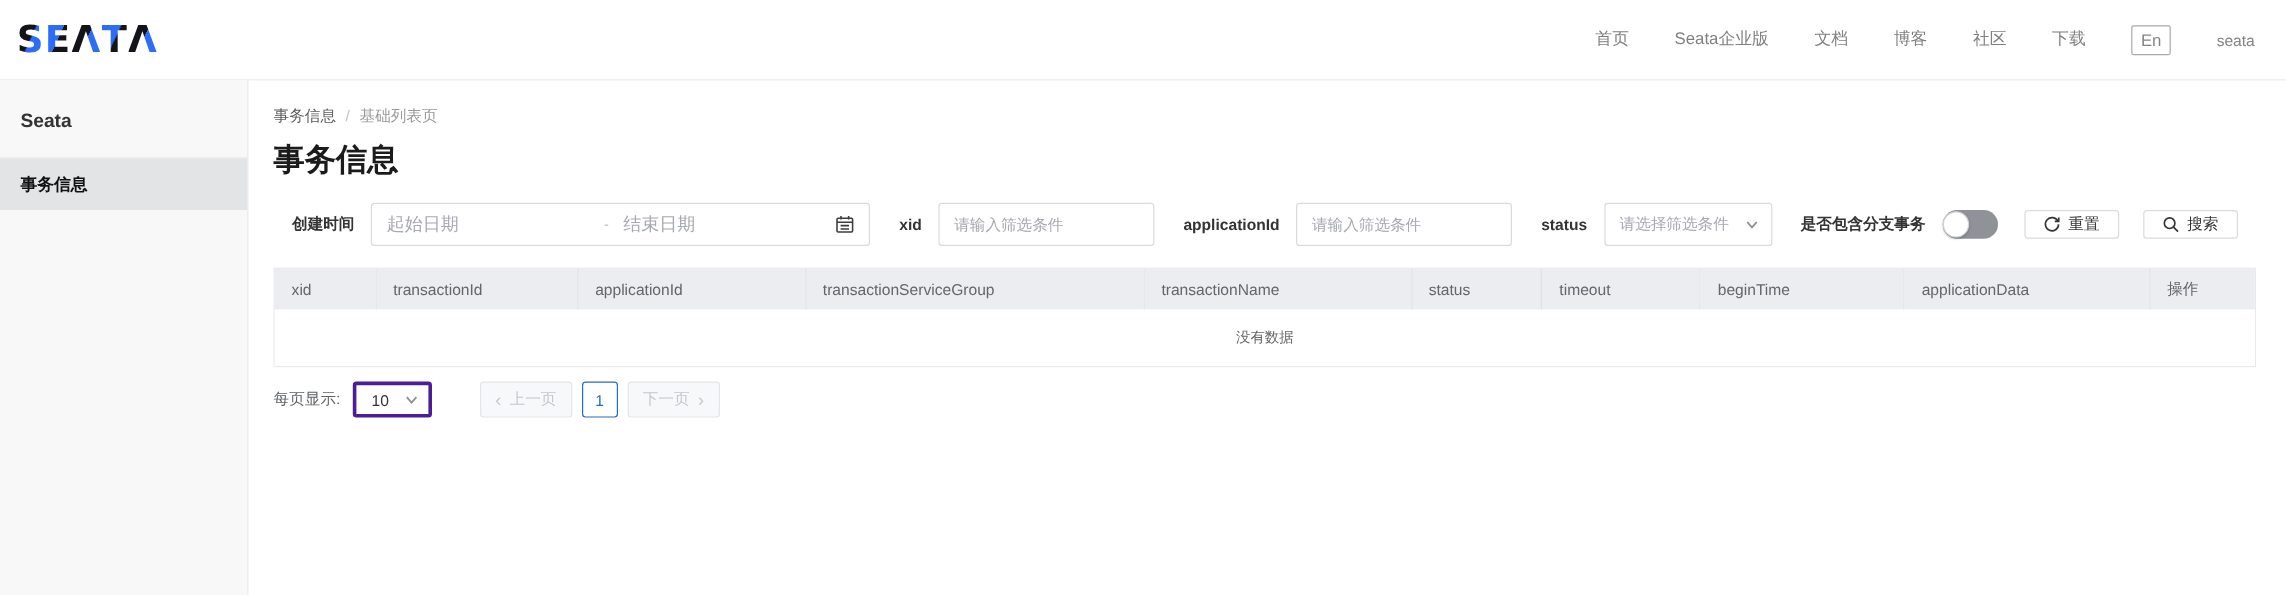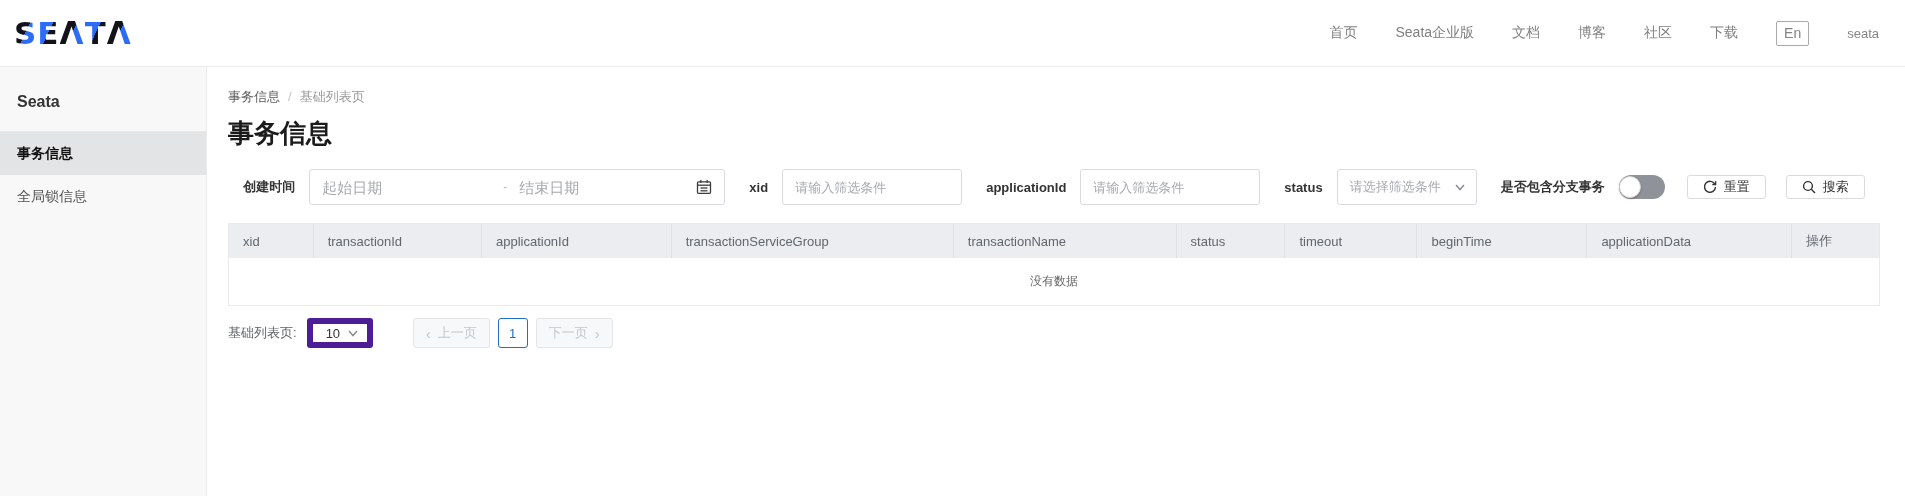--- a/index.html
+++ b/index.html
@@ -74,21 +74,21 @@
   table { width:100%; border-collapse:collapse; table-layout:fixed; }
   thead th { background:#ebedf0; height:34px; font-size:13px; font-weight:normal; color:#62666d;
     text-align:left; padding:0 14px; border-right:1px solid #dfe1e6;
     overflow:hidden; white-space:nowrap; text-overflow:ellipsis; }
   thead th:last-child { border-right:none; }
   td.empty-cell { height:47px; text-align:center; font-size:12px; color:#666; background:#fff; }
 
   
   .pagination-row { margin-top:12px; display:flex; align-items:center; }
   .psize-label { font-size:13px; color:#606468; margin-right:10px; }
-  .psize-select { width:66px; height:30px; border:6px solid #4c1d95; border-radius:3px;
+  .psize-select { width:66px; height:30px; border:3px solid #4c1d95; border-radius:3px;
     display:inline-flex; align-items:center; justify-content:space-between;
     padding:0 8px 0 13px; font-size:13px; color:#333; cursor:pointer; background:#fff; }
   .pager { margin-left:40px; display:flex; align-items:center; gap:8px; }
   .pg-btn { height:30px; padding:0 12px; background:#f7f8fa; border:1px solid #e3e5e9;
     border-radius:3px; color:#c3c7cd; font-size:13px; display:inline-flex; align-items:center;
     gap:7px; cursor:pointer; font-family:inherit; }
   .pg-arrow { font-size:15px; line-height:1; }
   .pg-cur { width:30px; height:30px; border:1px solid #1f6fc4; border-radius:3px; color:#1f6fc4;
     background:#fff; display:inline-flex; align-items:center; justify-content:center;
     font-size:13px; cursor:pointer; }
@@ -114,21 +114,20 @@
     <span class="lang-btn">En</span>
     <span class="username">seata</span>
   </div>
 </div>
 
 <div class="layout">
 
   <div class="sidebar">
     <div class="sidebar-title">Seata</div>
     <div class="side-item active">事务信息</div>
-    <div class="side-item">全局锁信息</div>
   </div>
 
   <div class="main">
 
     <div class="breadcrumb">
       <span class="crumb-link">事务信息</span><span class="crumb-sep">/</span><span class="crumb-current">基础列表页</span>
     </div>
 
     <div class="page-title">事务信息</div>
 
@@ -218,21 +217,21 @@
         </thead>
         <tbody>
           <tr>
             <td class="empty-cell" colspan="10">没有数据</td>
           </tr>
         </tbody>
       </table>
     </div>
 
     <div class="pagination-row">
-      <span class="psize-label">基础列表页:</span>
+      <span class="psize-label">每页显示:</span>
       <div class="psize-select">
         <span>10</span>
         <span class="chev">
           <svg width="12" height="12" viewBox="0 0 12 12" fill="none" stroke="currentColor" stroke-width="1.5">
             <polyline points="2,4 6,8.5 10,4"></polyline>
           </svg>
         </span>
       </div>
       <div class="pager">
         <button class="pg-btn">

